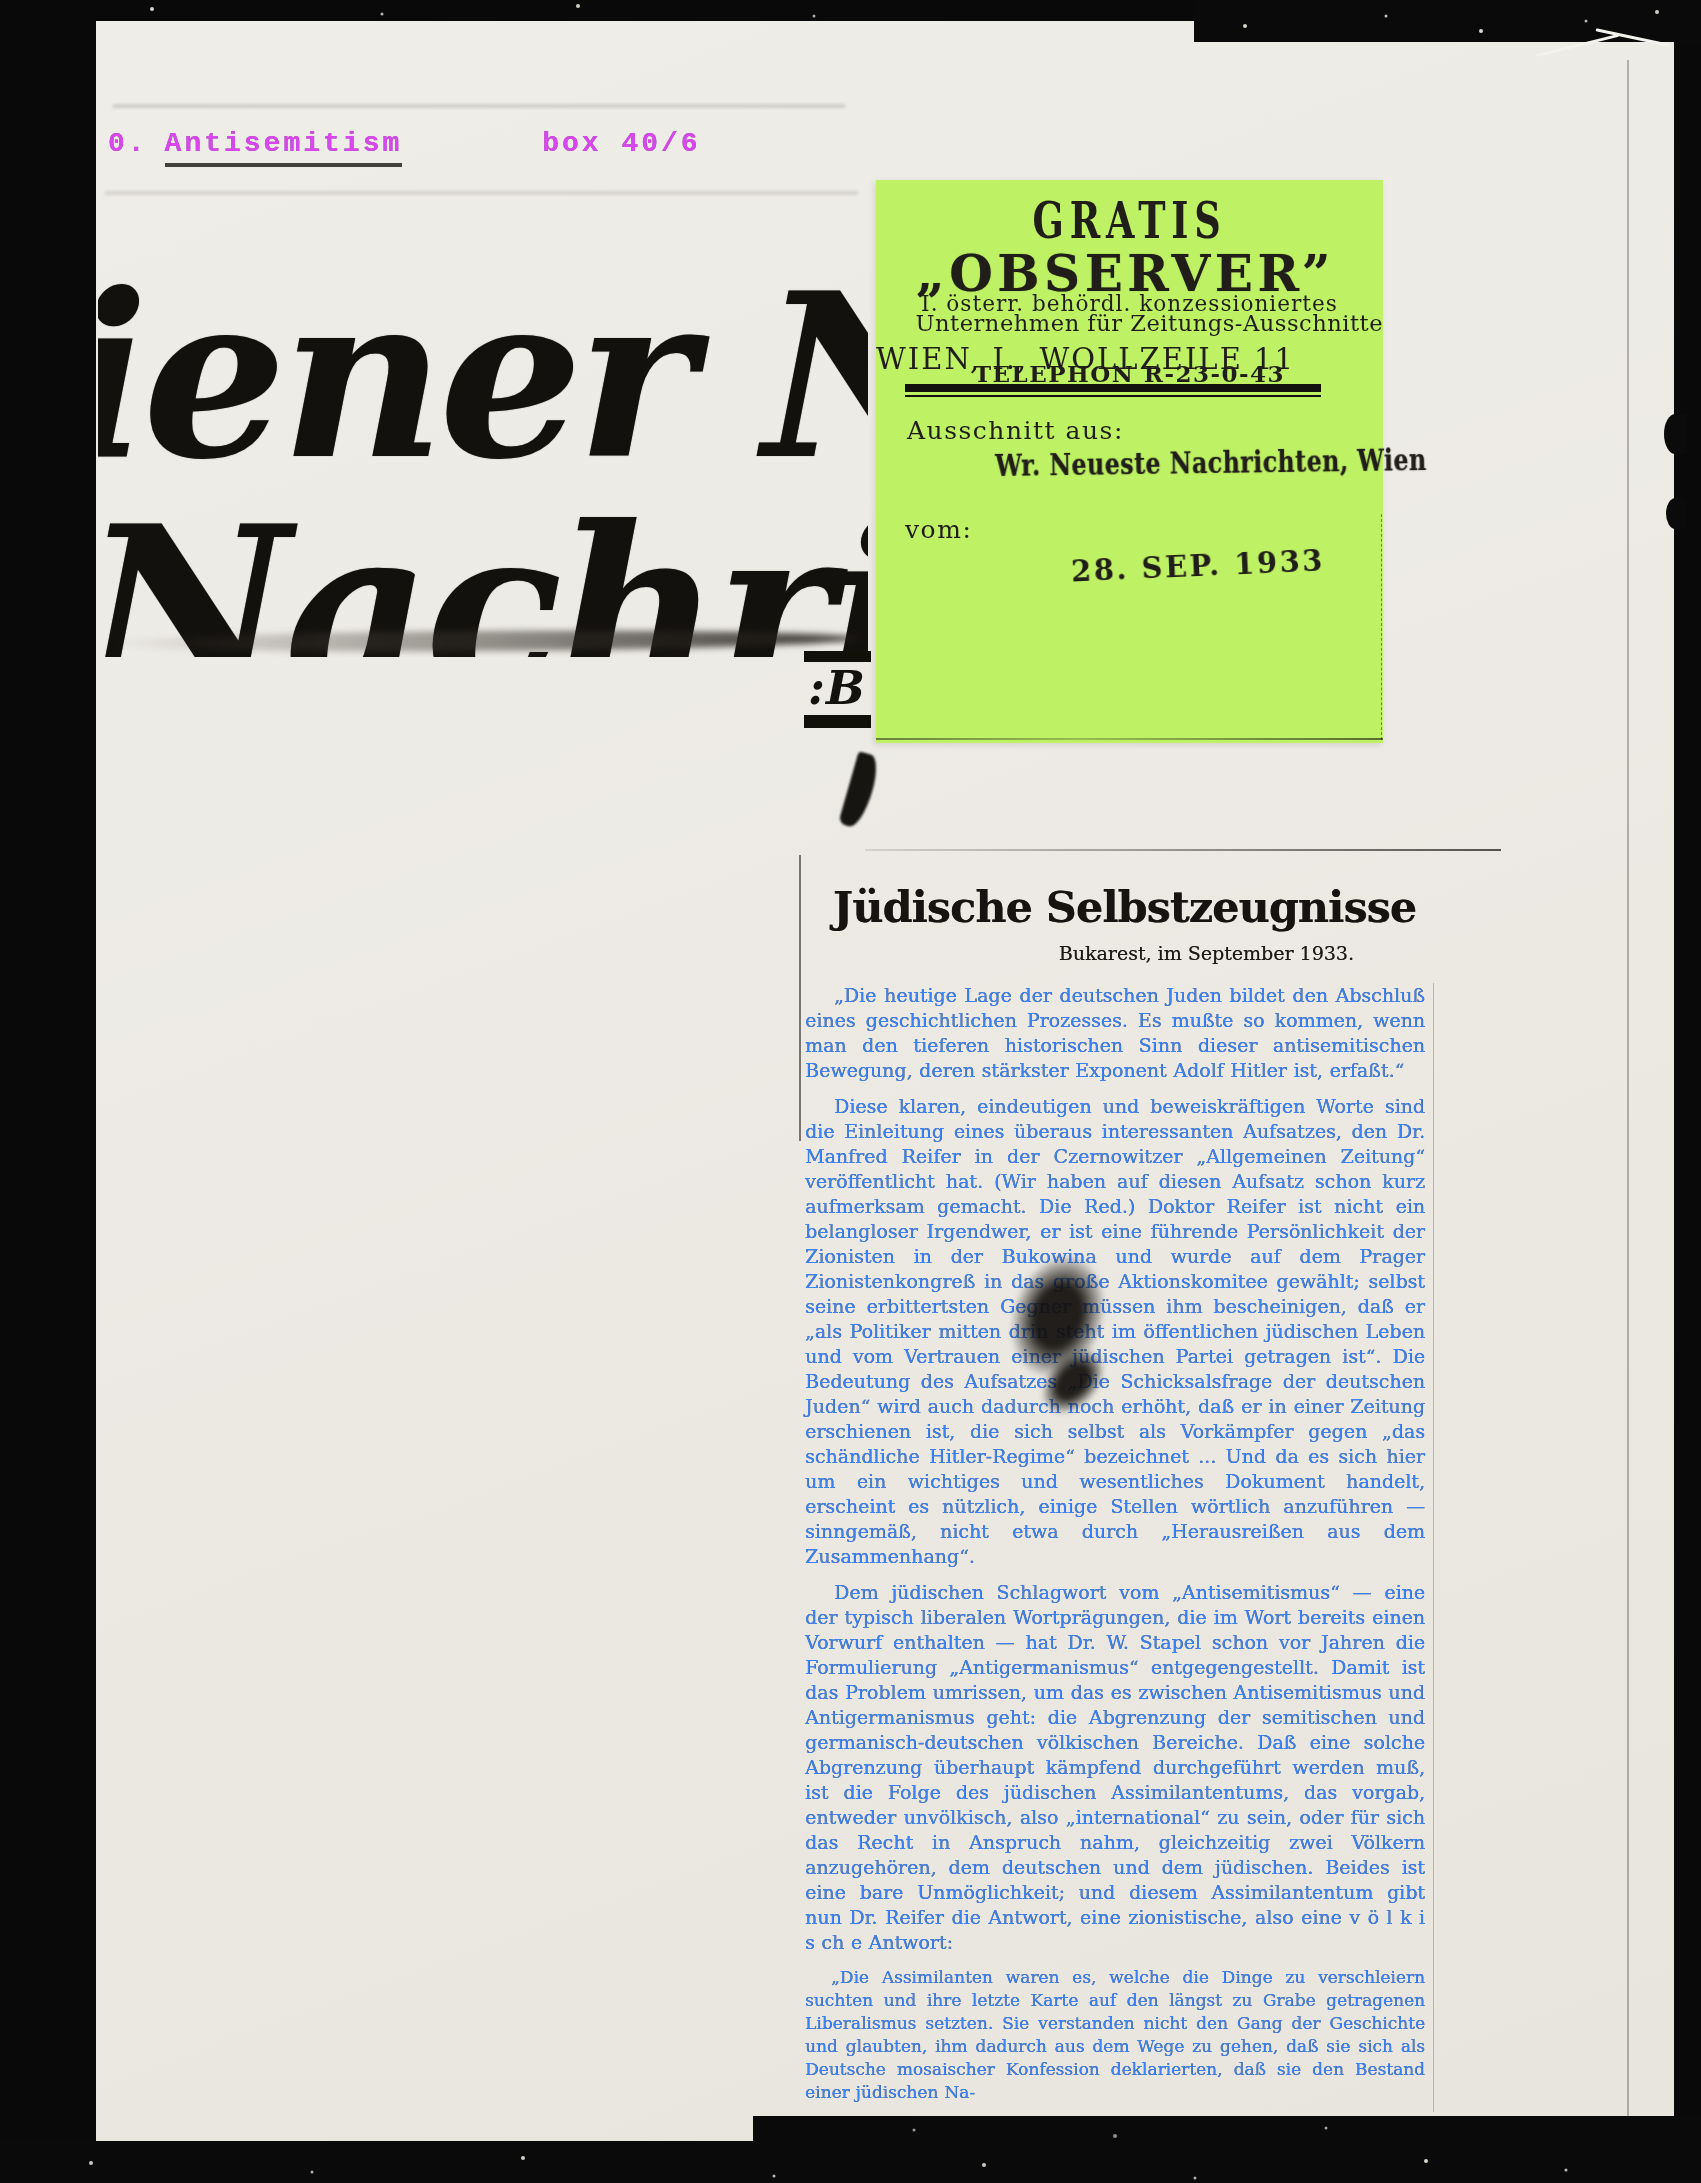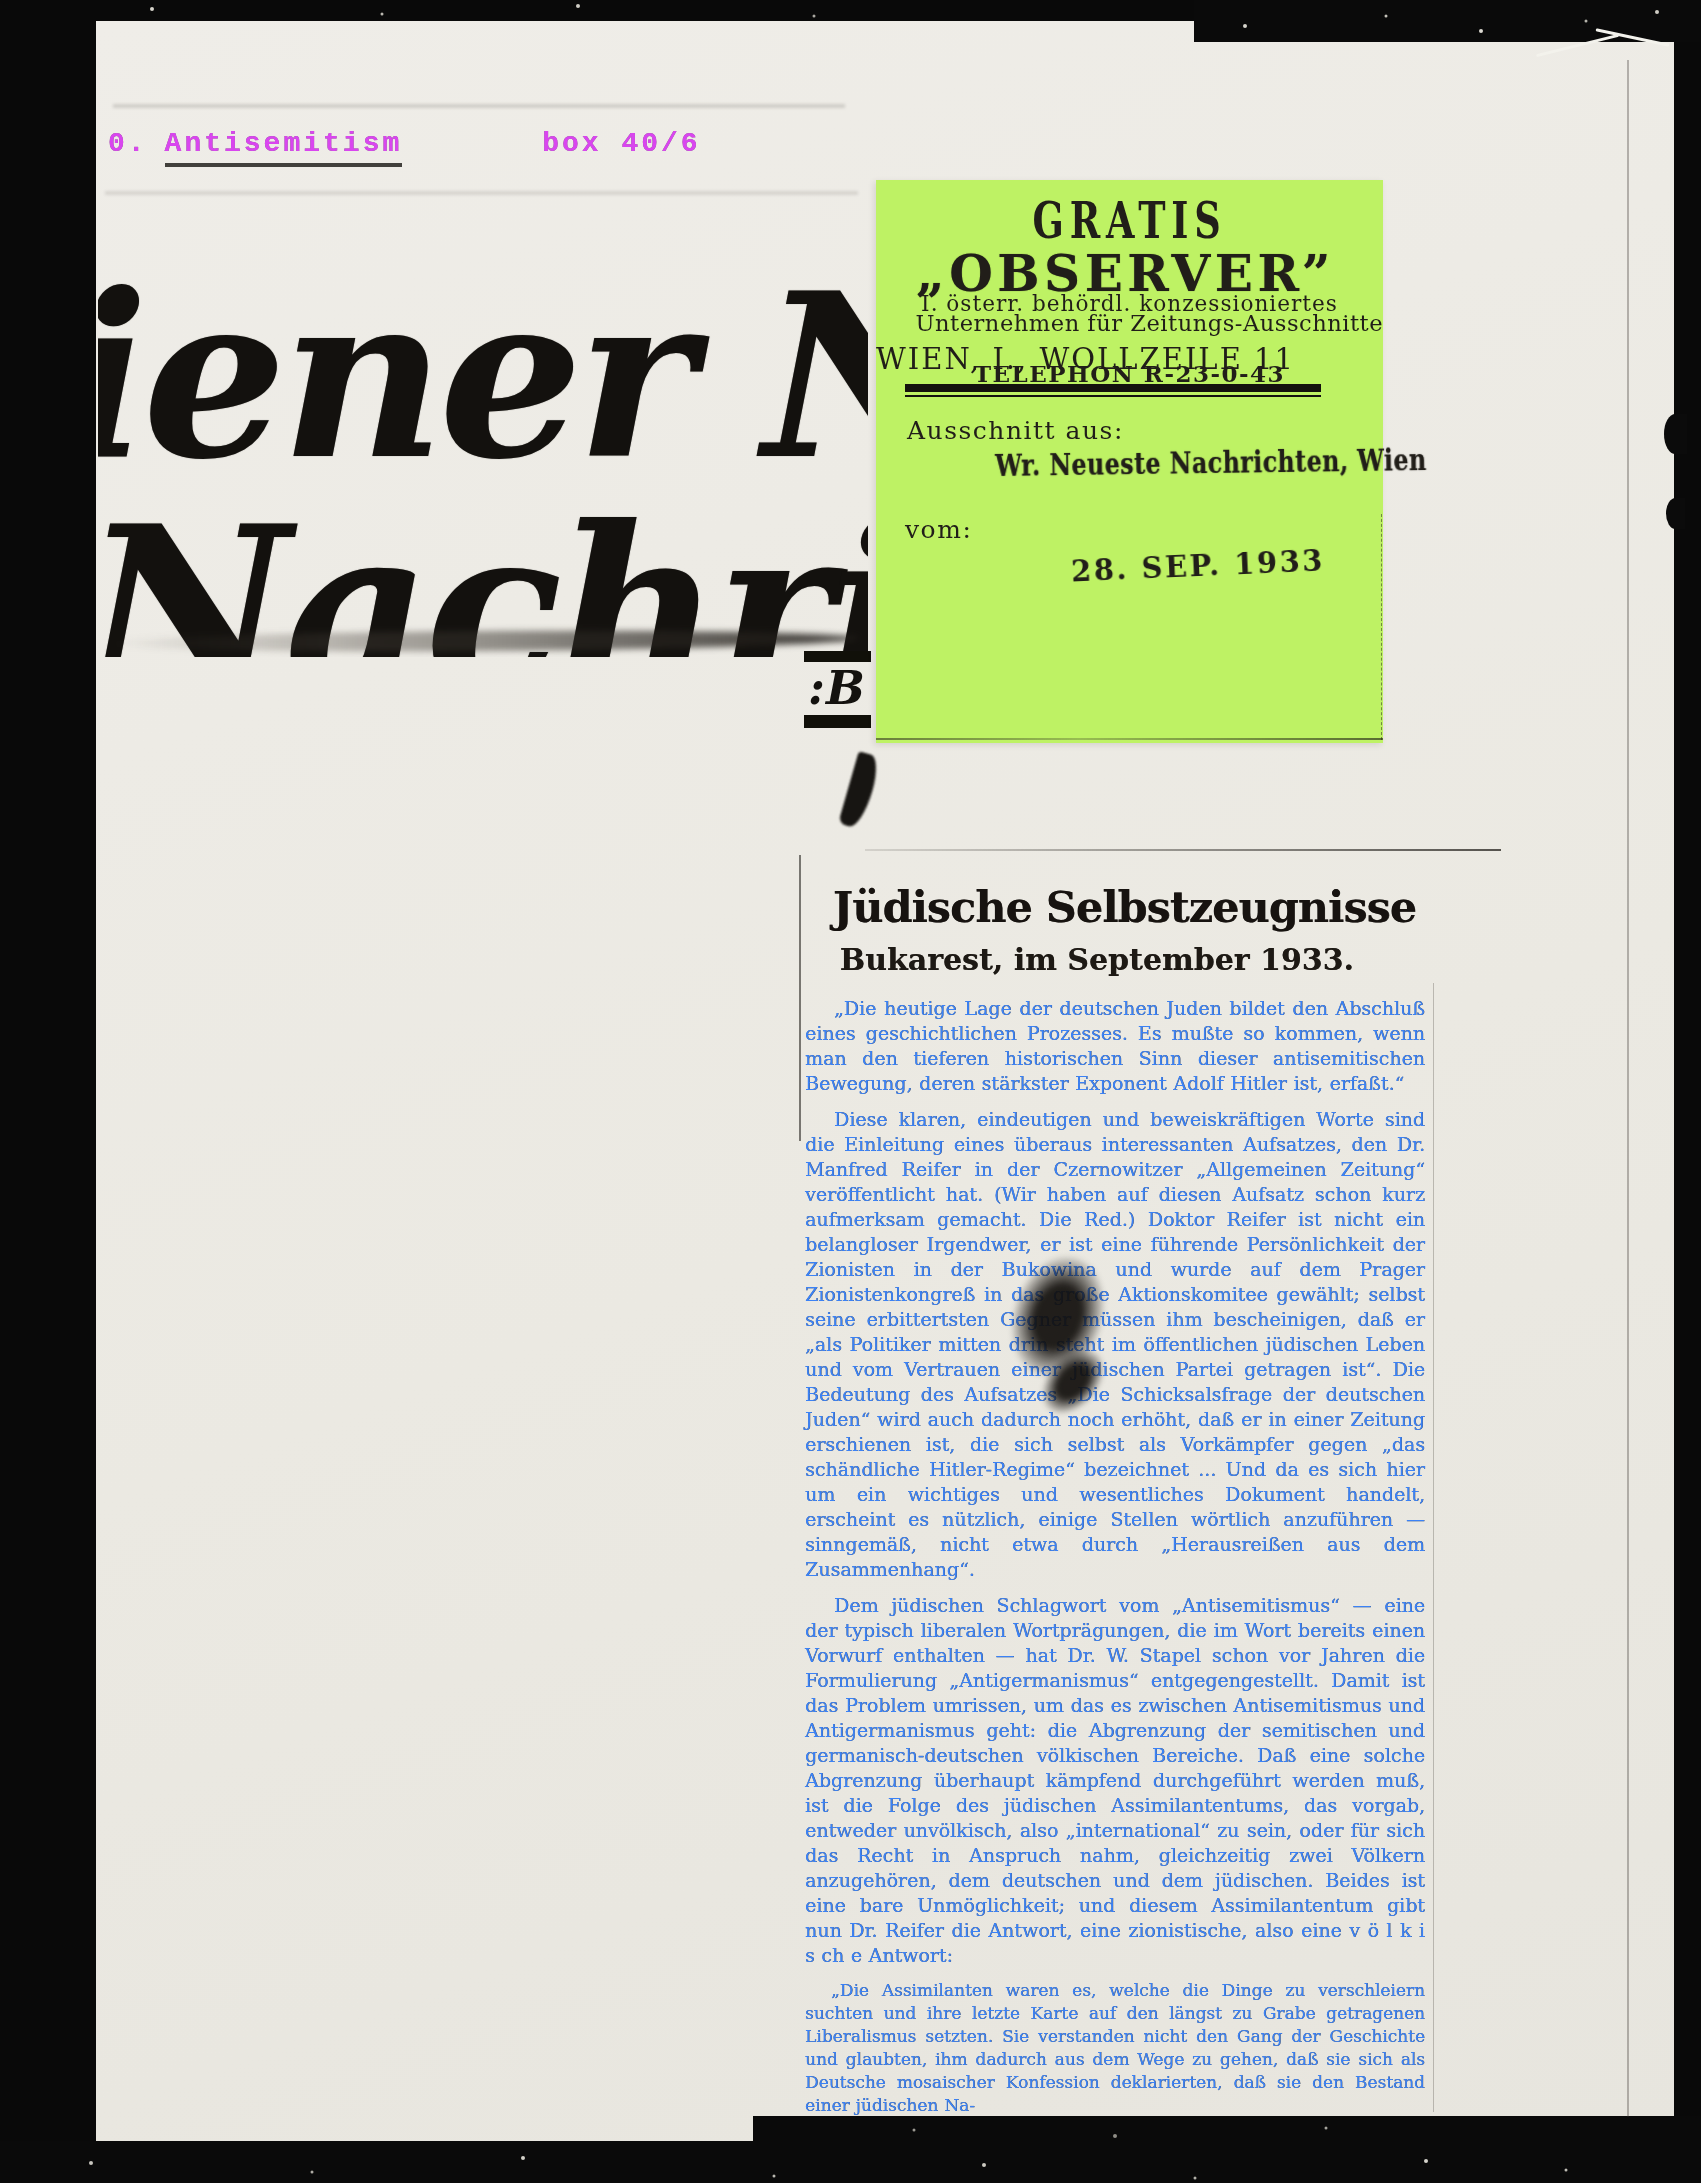--- a/index.html
+++ b/index.html
@@ -64,21 +64,21 @@
   .obs-date{left:195px;top:369px;font-size:29px;font-weight:bold;letter-spacing:2.5px;color:rgba(30,27,24,.88);
      transform:rotate(-2.5deg);white-space:nowrap;filter:blur(0.3px);}
   .label-edge-bottom{position:absolute;left:876px;top:738px;width:507px;height:2px;
      background:linear-gradient(to right,rgba(35,31,26,.55),rgba(35,31,26,.25) 40%,rgba(22,19,16,.6));filter:blur(0.3px);}
   .label-edge-right{position:absolute;left:1381px;top:514px;height:226px;width:0;
      border-right:1.5px dashed rgba(35,31,26,.5);}
   
   .article{position:absolute;left:799px;top:850px;width:630px;height:1266px;overflow:hidden;color:#1d1914;}
   .headline{margin-top:32px;text-align:center;font-size:43px;font-weight:bold;letter-spacing:-1px;
      color:#171310;text-shadow:0.3px 0.3px 0.5px rgba(20,16,12,.7);margin-left:21px;}
-  .dateline{margin-top:10px;text-align:right;padding-right:75px;font-size:30px;font-weight:bold;
+  .dateline{margin-top:10px;text-align:right;padding-right:75px;font-size:19px;font-weight:normal;
      text-shadow:0.2px 0.2px 0.4px rgba(24,20,16,.7);}
   .body-text{margin-top:19px;padding:0 4px 0 6px;}
   .body-text p{margin:0 0 11px 0;font-size:19px;line-height:25px;text-align:justify;text-indent:29px;
      color:#3b82f6;text-shadow:0.2px 0.2px 0.4px rgba(26,22,17,.75);word-spacing:0.5px;hyphens:auto;}
   .body-text p.petit{font-size:17px;line-height:23px;text-indent:26px;}
   
   .blot{position:absolute;border-radius:50%;filter:blur(2.5px);background:radial-gradient(ellipse at center,rgba(16,13,10,.92) 35%,rgba(16,13,10,0) 72%);}
   .b1{left:1013px;top:1254px;width:90px;height:125px;transform:rotate(18deg);}
   .b2{left:1048px;top:1344px;width:50px;height:75px;transform:rotate(42deg);}
   

